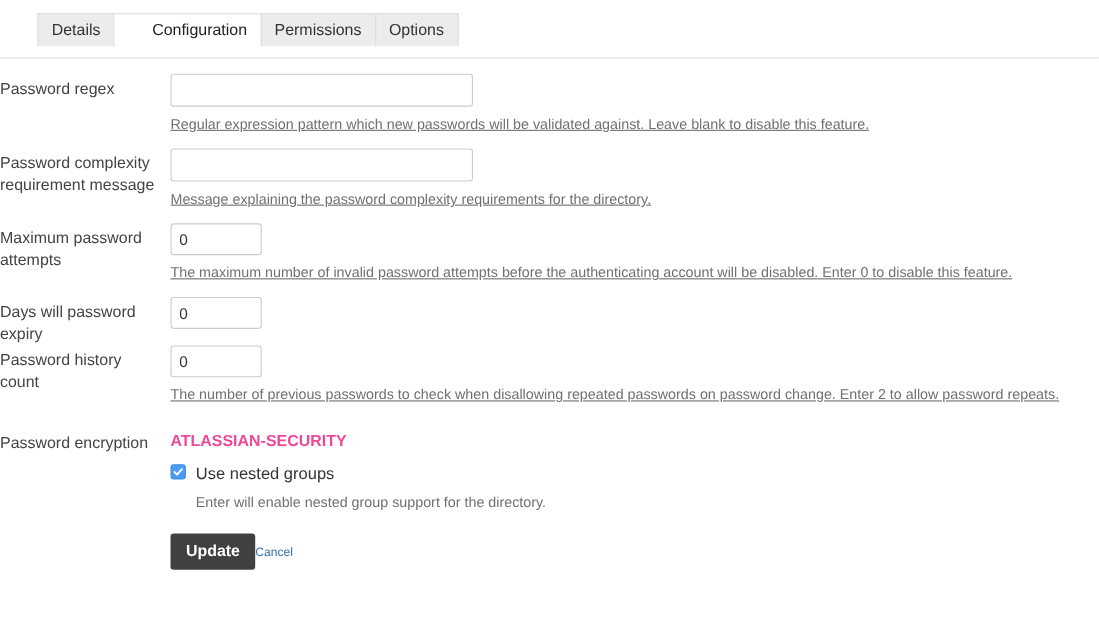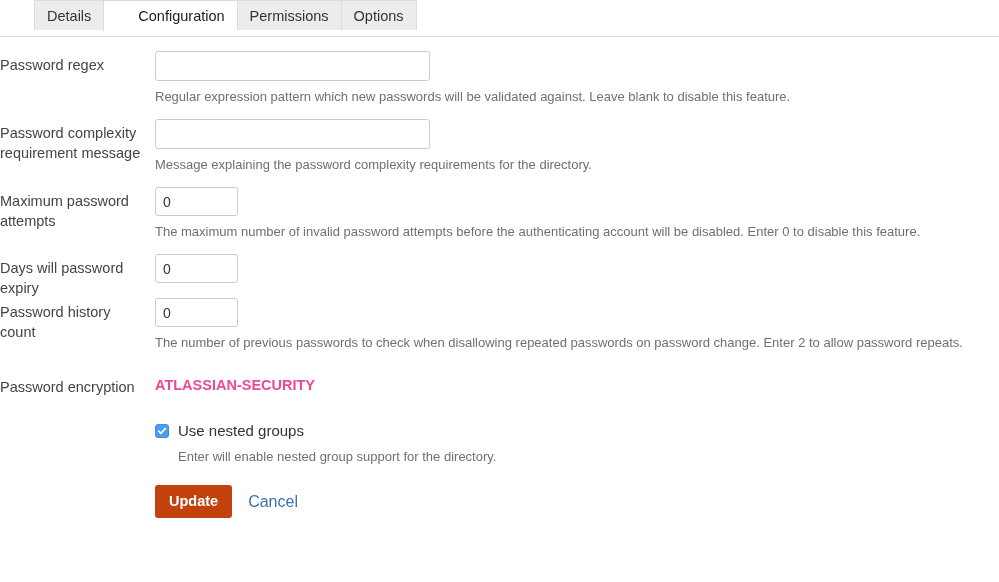--- a/index.html
+++ b/index.html
@@ -13,25 +13,25 @@
     background: #ffffff;
     font-family: "Liberation Sans", sans-serif;
     font-size: 14px;
     color: #333333;
     overflow: hidden;
   }
 
   
   .tab-bar {
     position: relative;
-    height: 37px;
+    height: 53px;
     padding-left: 34px;
     box-sizing: border-box;
     display: flex;
-    align-items: flex-start;
+    align-items: center;
   }
   .tab-bar::after {
     content: "";
     position: absolute;
     left: 0;
     right: 0;
     bottom: 0;
     height: 1px;
     background: #dddddd;
   }
@@ -105,39 +105,39 @@
   .text-input.narrow {
     width: 83px;
     height: 29px;
   }
   .help-text {
     font-size: 13px;
     color: #707070;
     line-height: 17px;
     margin-top: 7px;
     margin-bottom: 14px;
+    text-decoration: underline;
   }
 
   
   .enc-row {
     display: flex;
     align-items: flex-start;
     margin-top: 8px;
   }
   .enc-value {
     font-weight: bold;
     font-size: 14.5px;
     color: #ec4899;
     line-height: 20px;
     padding-top: 2px;
   }
   .checkbox-line {
     display: flex;
-    align-items: center;
-    margin-top: 27px;
+    margin-top: 11px;
   }
   .checkbox {
     width: 14px;
     height: 14px;
     min-width: 14px;
     box-sizing: border-box;
     border-radius: 3px;
     background: #4b9cf0;
     border: 1px solid #3f8fe0;
     display: inline-flex;
@@ -167,31 +167,30 @@
   .button-row {
     display: flex;
     align-items: center;
     margin-top: 20px;
   }
   .btn-primary {
     font-family: "Liberation Sans", sans-serif;
     font-size: 14.5px;
     font-weight: bold;
     color: #ffffff;
-    background: #c2410c;
+    background: #404040;
     border: none;
     border-radius: 3px;
     padding: 8px 14px;
     cursor: pointer;
     line-height: 17px;
   }
   .btn-link {
-    font-size: 16px;
+    font-size: 11px;
     color: #3572b0;
-    margin-left: 16px;
     cursor: pointer;
     text-decoration: none;
   }
 </style>
 </head>
 <body>
 
 <div class="tab-bar">
   <div class="tab">Details</div>
   <div class="tab active">Configuration</div>

